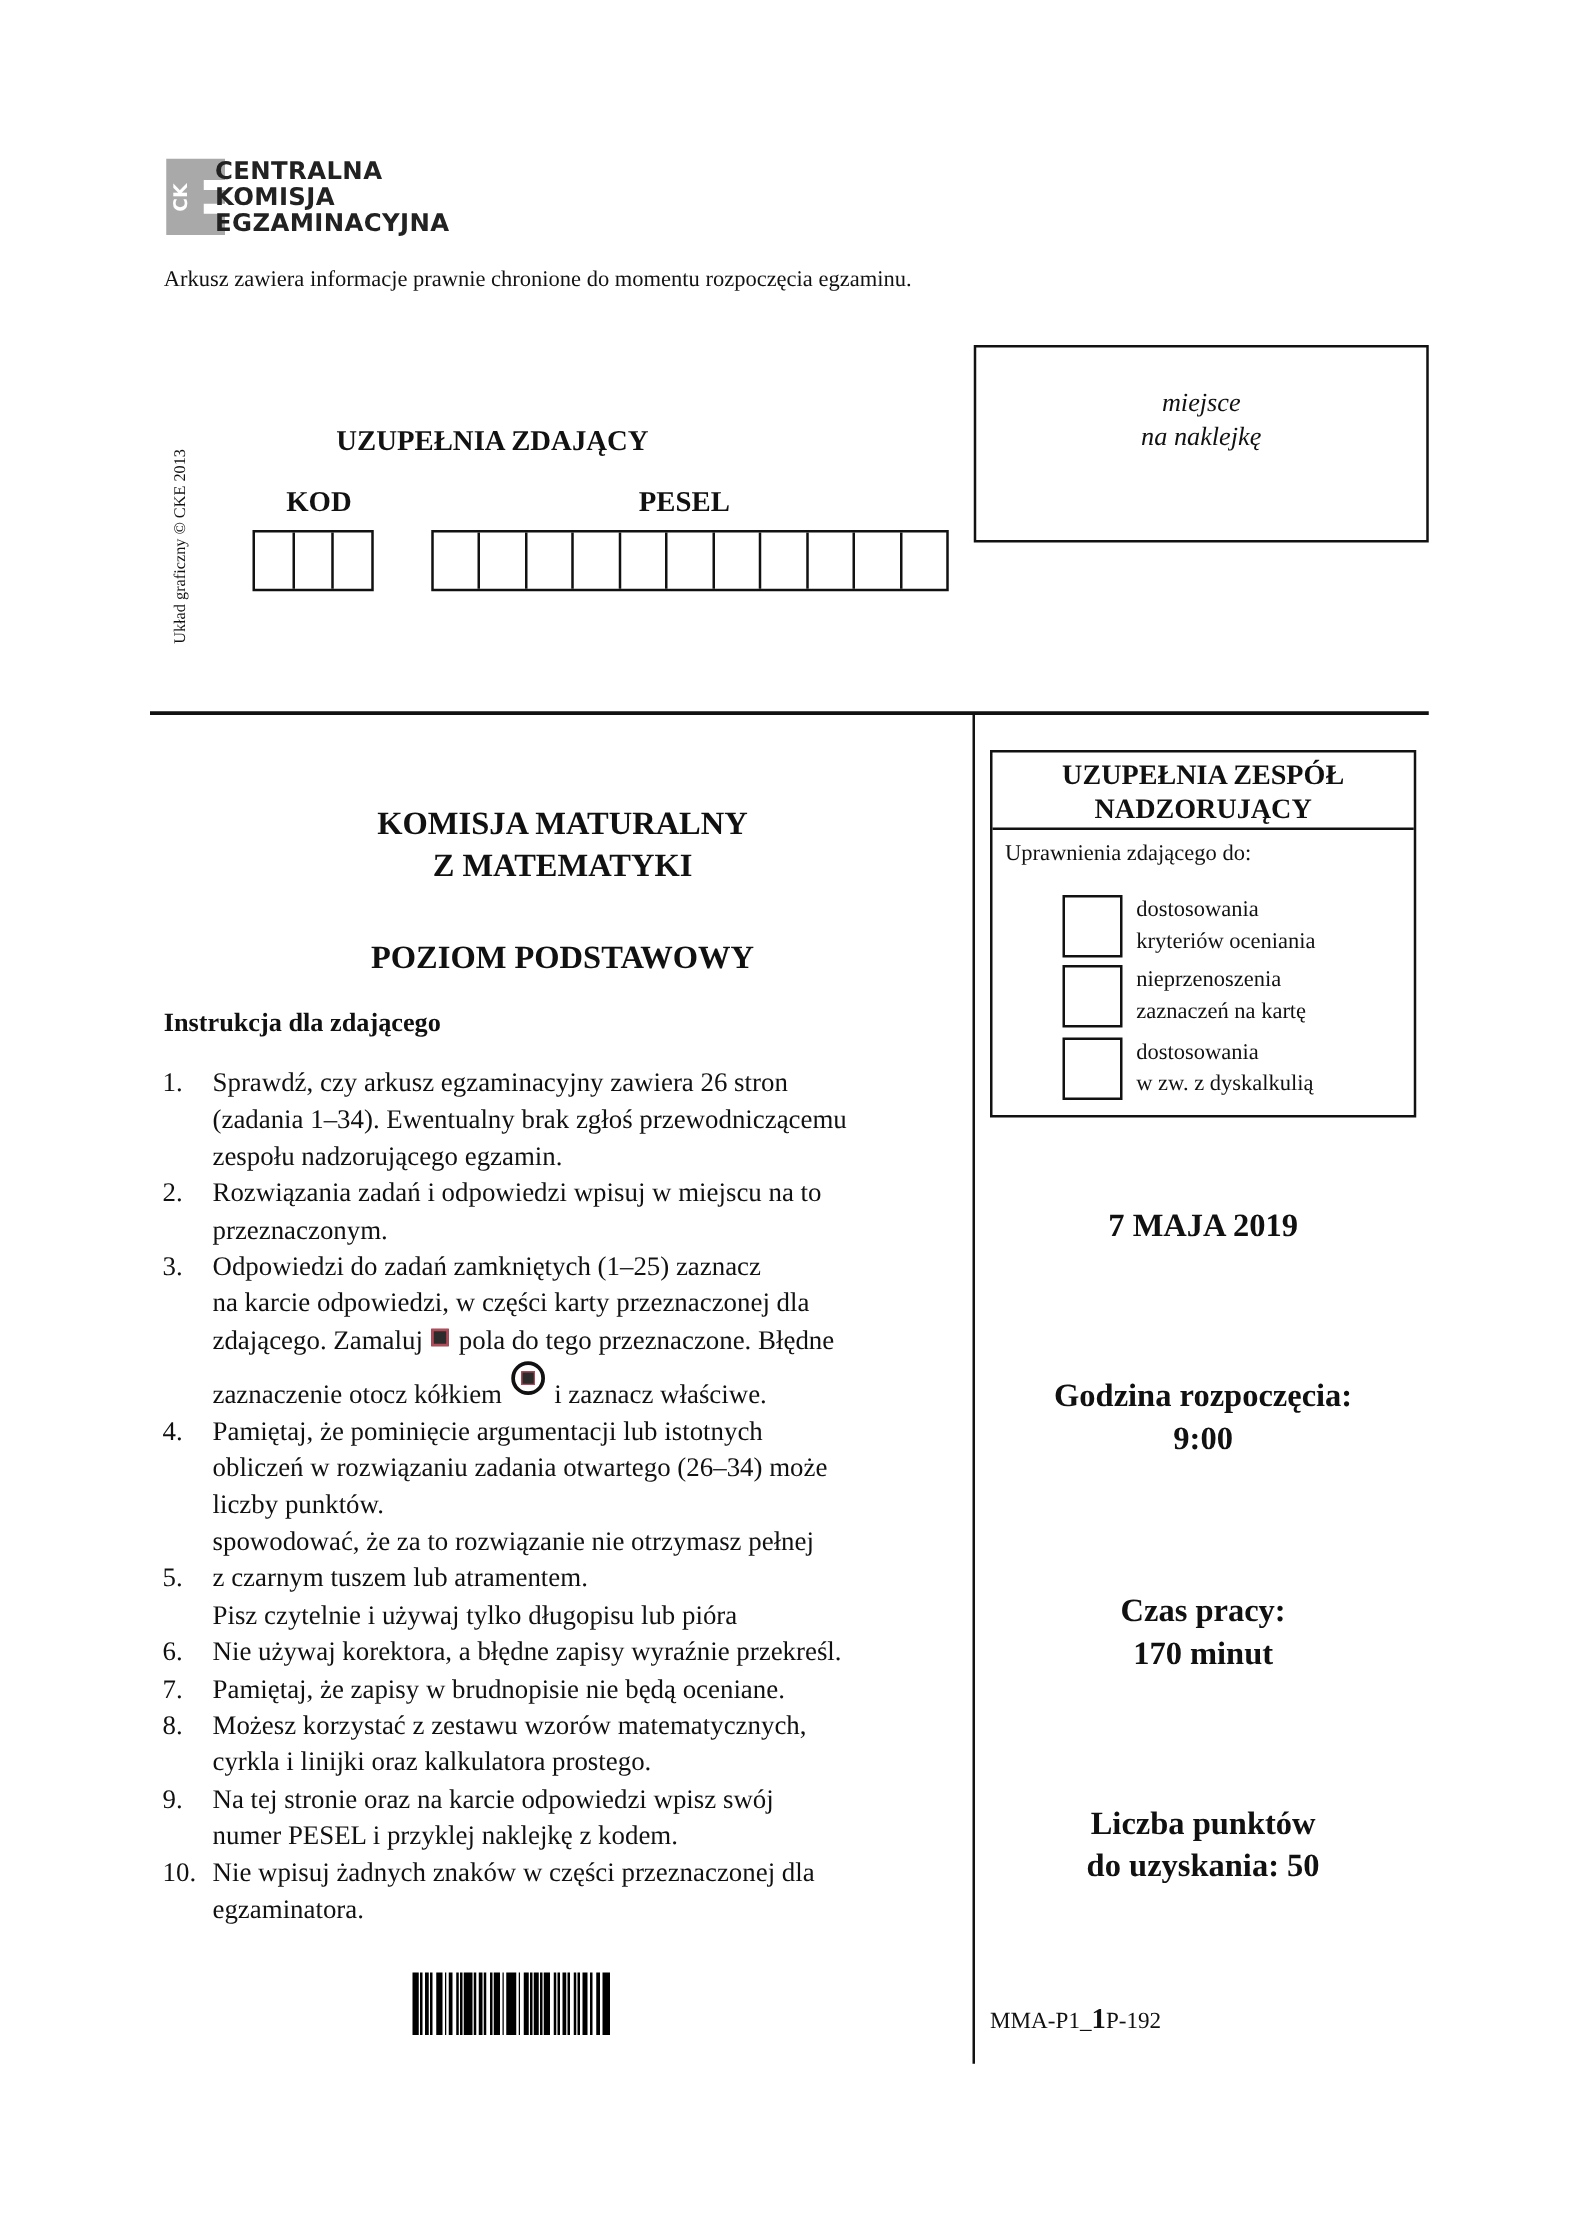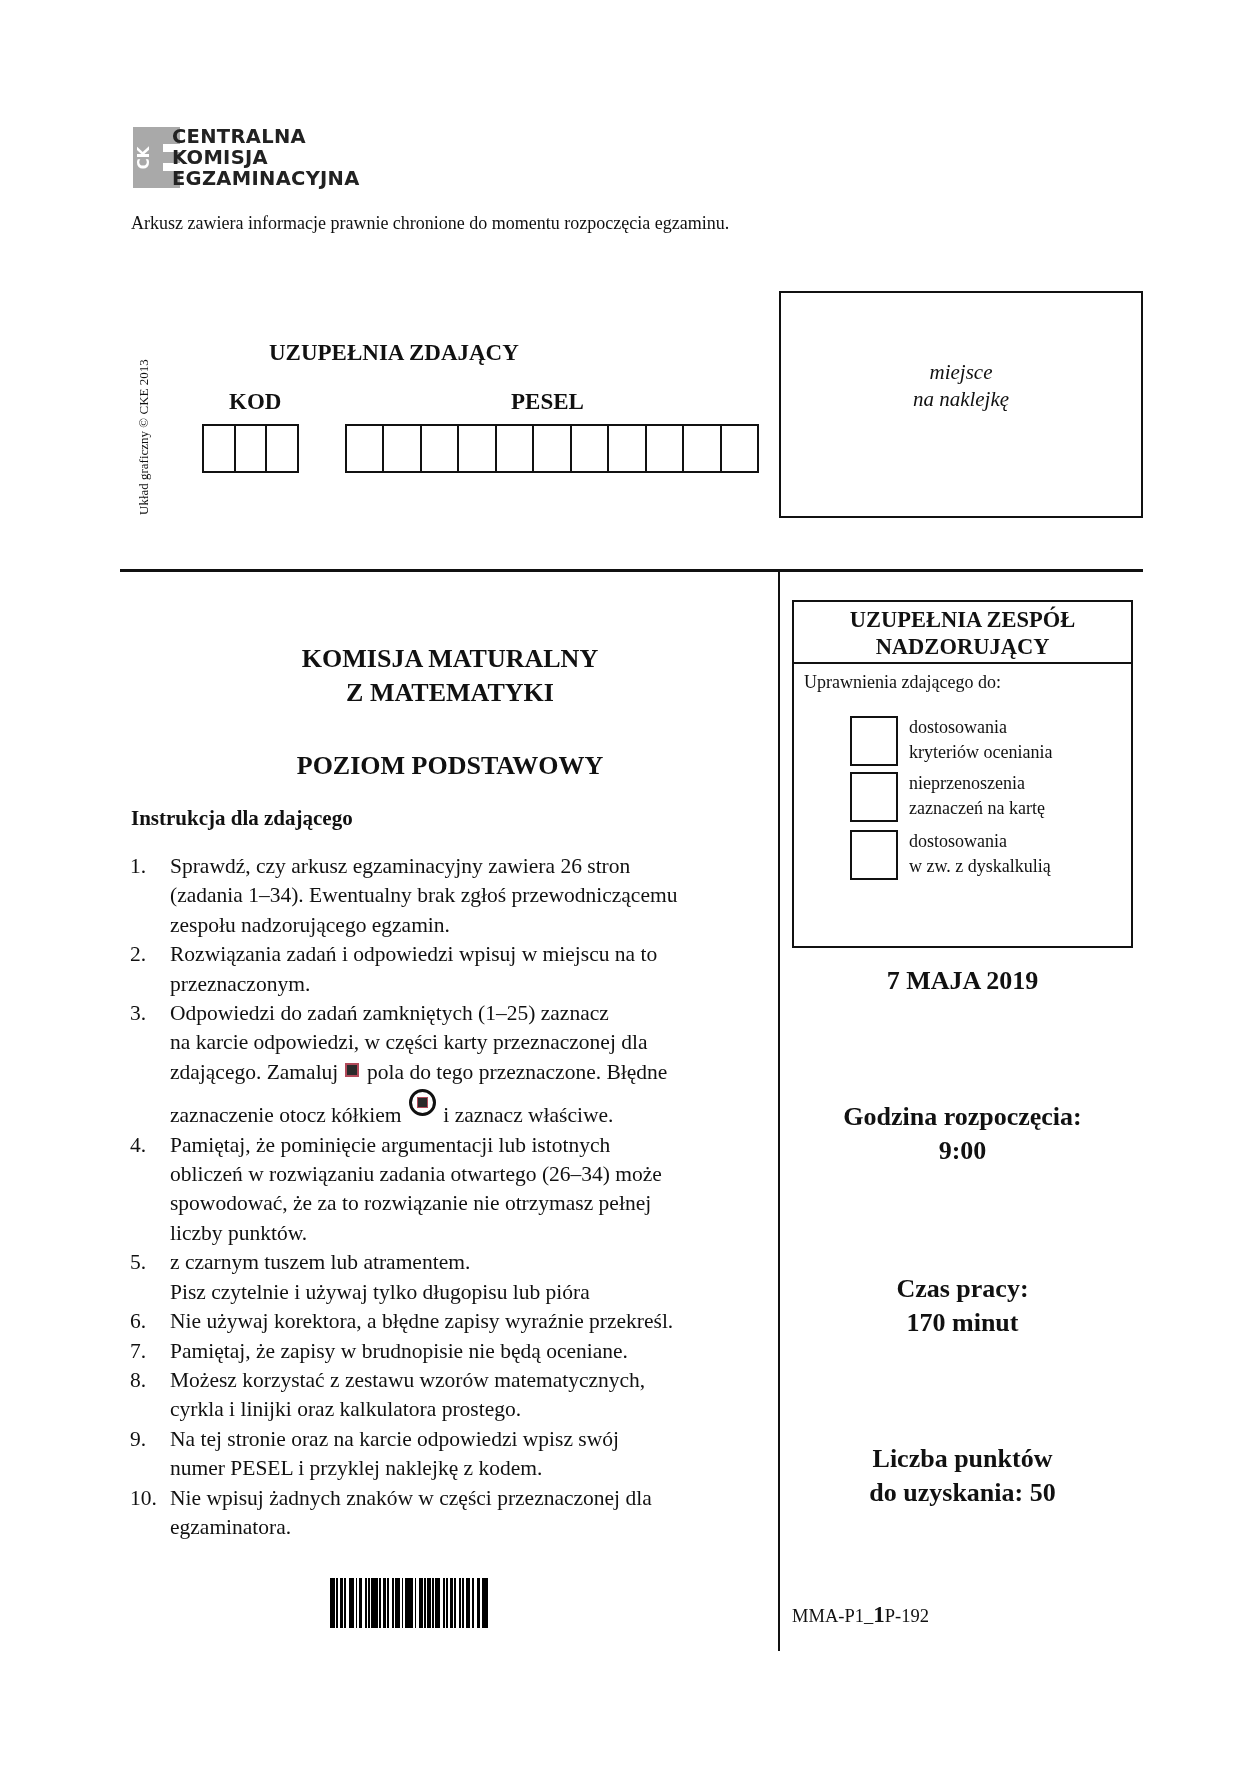--- a/index.html
+++ b/index.html
@@ -18,21 +18,21 @@
 
     .copyright { left: 136px; top: 515px; transform-origin: 0 0; transform: rotate(-90deg); font-size: 13px; white-space: nowrap; }
 
     .section-title { font-weight: bold; font-size: 23px; white-space: nowrap; }
     .label { font-weight: bold; font-size: 23px; white-space: nowrap; }
 
     .box-row { display: flex; border: 2.5px solid #111; box-sizing: border-box; height: 49px; }
     .box-row .cell { flex: 1; border-right: 2px solid #111; }
     .box-row .cell:last-child { border-right: none; }
 
-    .sticker { left: 779px; top: 291px; width: 364px; height: 227px; border: 2.5px solid #111; box-sizing: border-box; display: flex; flex-direction: column; align-items: center; justify-content: center; }
+    .sticker { left: 779px; top: 276px; width: 364px; height: 158px; border: 2.5px solid #111; box-sizing: border-box; display: flex; flex-direction: column; align-items: center; justify-content: center; }
     .sticker div { font-style: italic; font-size: 21px; line-height: 27px; margin-top: -38px; }
     .sticker div + div { margin-top: 0; }
 
     .hline { left: 120px; top: 569px; width: 1023px; height: 3px; background: #111; }
     .vline { left: 778px; top: 571px; width: 2px; height: 1080px; background: #111; }
 
     
     .title-block { left: 130px; width: 640px; text-align: center; font-weight: bold; font-size: 26px; line-height: 34px; }
     .instr-heading { left: 131px; top: 806px; font-weight: bold; font-size: 21px; white-space: nowrap; }
     .instr-list { left: 130px; top: 852px; width: 640px; font-size: 21.5px; line-height: 29.4px; margin: 0; padding: 0; list-style: none; }
@@ -41,21 +41,21 @@
     .instr-list li .txt { display: block; }
     .fill-sq { display: inline-block; width: 14px; height: 14px; background: #2b2b2b; border: 2px solid #b24a5a; box-sizing: border-box; vertical-align: 2px; margin: 0 3px 0 1px; }
     .circ-sq { display: inline-block; width: 27px; height: 27px; border: 3px solid #111; border-radius: 50%; box-sizing: border-box; vertical-align: 0px; position: relative; margin: 0 2px; top: -6px; }
     .circ-sq::after { content: ""; position: absolute; left: 5px; top: 5px; width: 11px; height: 11px; background: #2b2b2b; border: 1.5px solid #b24a5a; box-sizing: border-box; }
 
     .barcode { left: 330px; top: 1578px; width: 240px; height: 50px; display: flex; align-items: stretch; }
     .barcode i { display: block; background: #000; height: 100%; }
     .barcode b { display: block; height: 100%; }
 
     
-    .sup-box { left: 792px; top: 600px; width: 341px; height: 348px; border: 2.5px solid #111; box-sizing: border-box; }
+    .sup-box { left: 792px; top: 600px; width: 341px; height: 294px; border: 2.5px solid #111; box-sizing: border-box; }
     .sup-head { height: 62px; border-bottom: 2px solid #111; text-align: center; font-weight: bold; font-size: 22.5px; line-height: 27px; padding-top: 4px; box-sizing: border-box; }
     .sup-sub { font-size: 18px; padding: 8px 0 0 10px; white-space: nowrap; }
     .sup-item { position: absolute; left: 56px; display: flex; align-items: center; }
     .sup-item .chk { width: 48px; height: 50px; border: 2px solid #111; box-sizing: border-box; flex: none; }
     .sup-item .lbl { margin-left: 11px; font-size: 18px; line-height: 25px; white-space: nowrap; margin-top: -3px; }
 
     .right-info { left: 792px; width: 341px; text-align: center; font-weight: bold; font-size: 26px; line-height: 34px; }
     .code { left: 792px; width: 341px; text-align: left; top: 1602px; font-size: 18.5px; white-space: nowrap; }
     .code .big { font-weight: bold; font-size: 23px; }
   </style>
@@ -134,22 +134,22 @@
       <span class="num">3.</span>
     <span class="txt">Odpowiedzi do zadań zamkniętych (1–25) zaznacz</span>
     <span class="txt">na karcie odpowiedzi, w części karty przeznaczonej dla</span>
     <span class="txt"><span>zdającego. Zamaluj</span> <span class="fill-sq"></span> <span>pola do tego przeznaczone. Błędne</span></span>
     <span class="txt" style="margin-top:8px;"><span>zaznaczenie otocz kółkiem</span> <span class="circ-sq"></span> <span>i zaznacz właściwe.</span></span>
   </li>
   <li>
       <span class="num">4.</span>
     <span class="txt">Pamiętaj, że pominięcie argumentacji lub istotnych</span>
     <span class="txt">obliczeń w rozwiązaniu zadania otwartego (26–34) może</span>
+    <span class="txt">liczby punktów.</span>
     <span class="txt">spowodować, że za to rozwiązanie nie otrzymasz pełnej</span>
-    <span class="txt">liczby punktów.</span>
   </li>
   <li>
       <span class="num">5.</span>
     <span class="txt">z czarnym tuszem lub atramentem.</span>
     <span class="txt">Pisz czytelnie i używaj tylko długopisu lub pióra</span>
   </li>
   <li>
       <span class="num">6.</span>
     <span class="txt">Nie używaj korektora, a błędne zapisy wyraźnie przekreśl.</span>
   </li>

